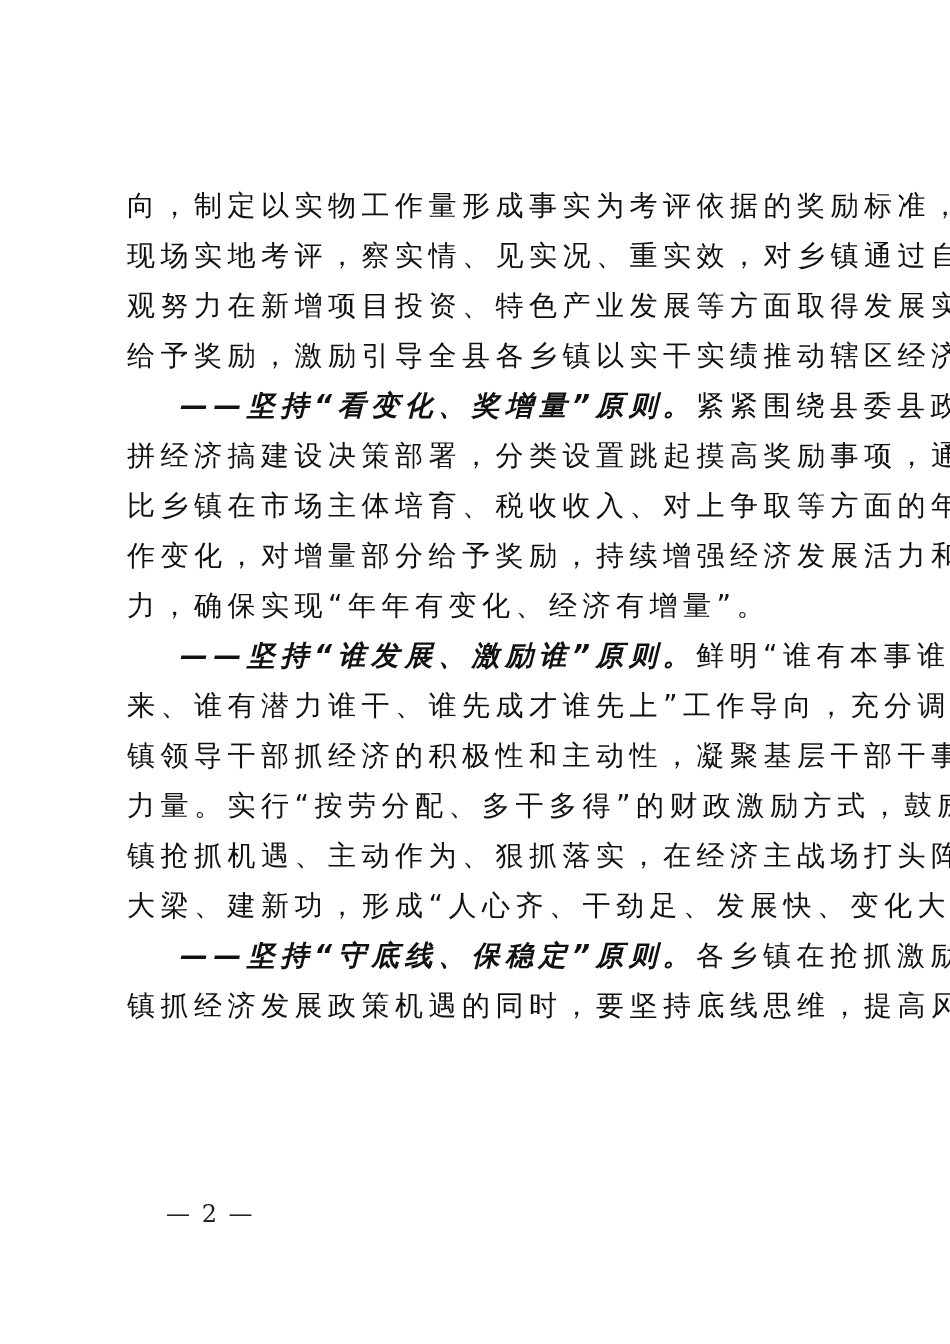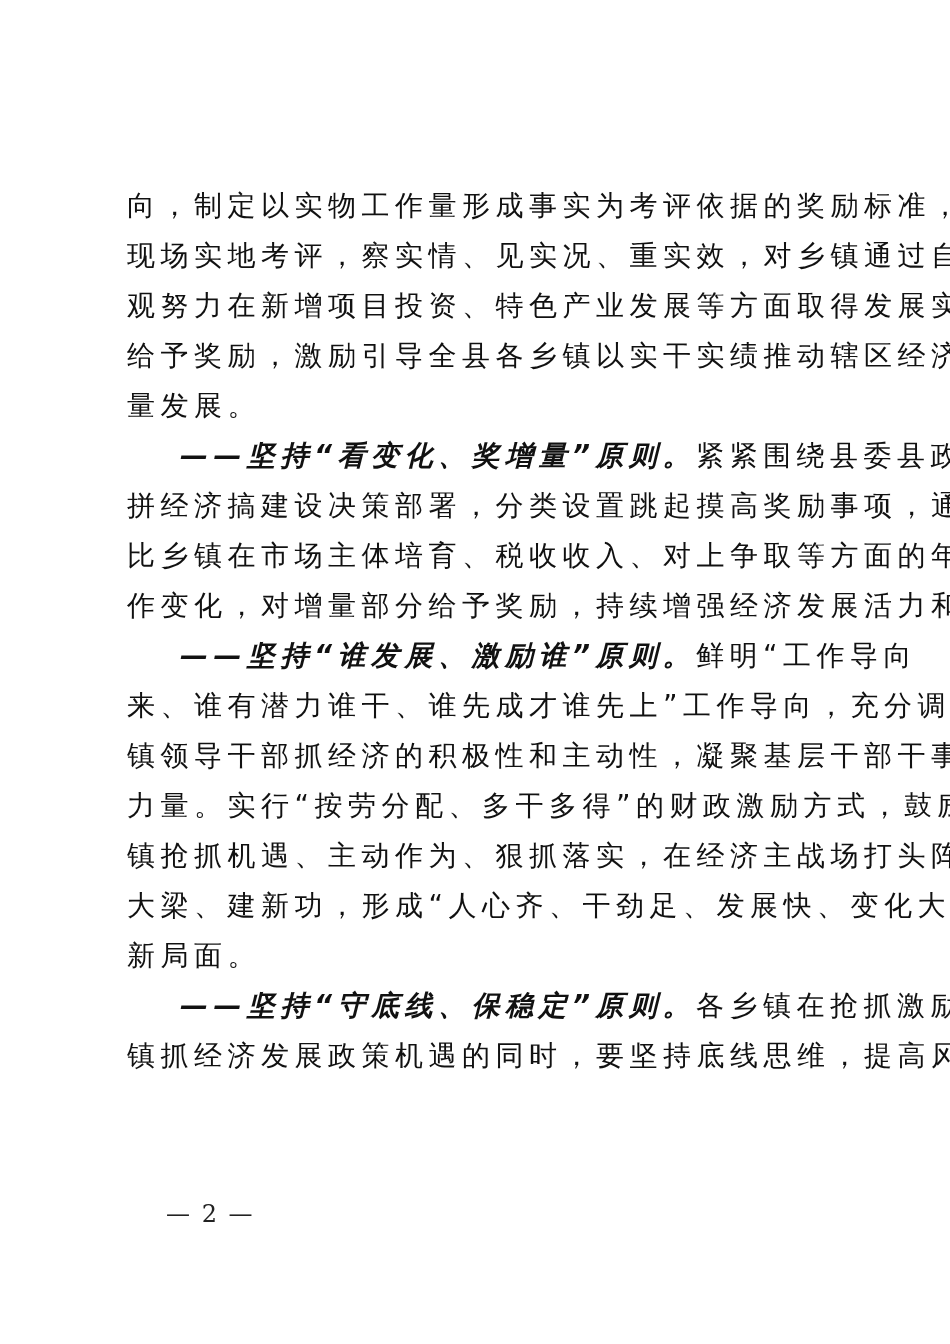--- a/index.html
+++ b/index.html
@@ -54,33 +54,32 @@
   </style>
 </head>
 <body>
 
 <div class="page">
   <div class="body-text">
     <div class="line">向，制定以实物工作量形成事实为考评依据的奖励标准，通过</div>
     <div class="line">现场实地考评，察实情、见实况、重实效，对乡镇通过自身主</div>
     <div class="line">观努力在新增项目投资、特色产业发展等方面取得发展实效的</div>
     <div class="line">给予奖励，激励引导全县各乡镇以实干实绩推动辖区经济高质</div>
-    <div class="line">量发展。</div>
 
     <div class="line indent"><span class="bold">——坚持“看变化、奖增量”原则。</span><span>紧紧围绕县委县政府</span></div>
     <div class="line">拼经济搞建设决策部署，分类设置跳起摸高奖励事项，通过对</div>
     <div class="line">比乡镇在市场主体培育、税收收入、对上争取等方面的年度工</div>
     <div class="line">作变化，对增量部分给予奖励，持续增强经济发展活力和动</div>
+    <div class="line">力，确保实现“年年有变化、经济有增量”。</div>
 
-    <div class="line indent"><span class="bold">——坚持“谁发展、激励谁”原则。</span><span>鲜明“工作导向</span></div>
+    <div class="line indent"><span class="bold">——坚持“谁发展、激励谁”原则。</span><span>鲜明“谁有本事谁</span></div>
     <div class="line">来、谁有潜力谁干、谁先成才谁先上”工作导向，充分调动乡</div>
     <div class="line">镇领导干部抓经济的积极性和主动性，凝聚基层干部干事创业</div>
     <div class="line">力量。实行“按劳分配、多干多得”的财政激励方式，鼓励乡</div>
     <div class="line">镇抢抓机遇、主动作为、狠抓落实，在经济主战场打头阵、挑</div>
     <div class="line">大梁、建新功，形成“人心齐、干劲足、发展快、变化大”的</div>
-    <div class="line">新局面。</div>
 
     <div class="line indent"><span class="bold">——坚持“守底线、保稳定”原则。</span><span>各乡镇在抢抓激励乡</span></div>
     <div class="line">镇抓经济发展政策机遇的同时，要坚持底线思维，提高风险防</div>
   </div>
 
   <div class="page-number">— 2 —</div>
 </div>
 
 </body></html>

